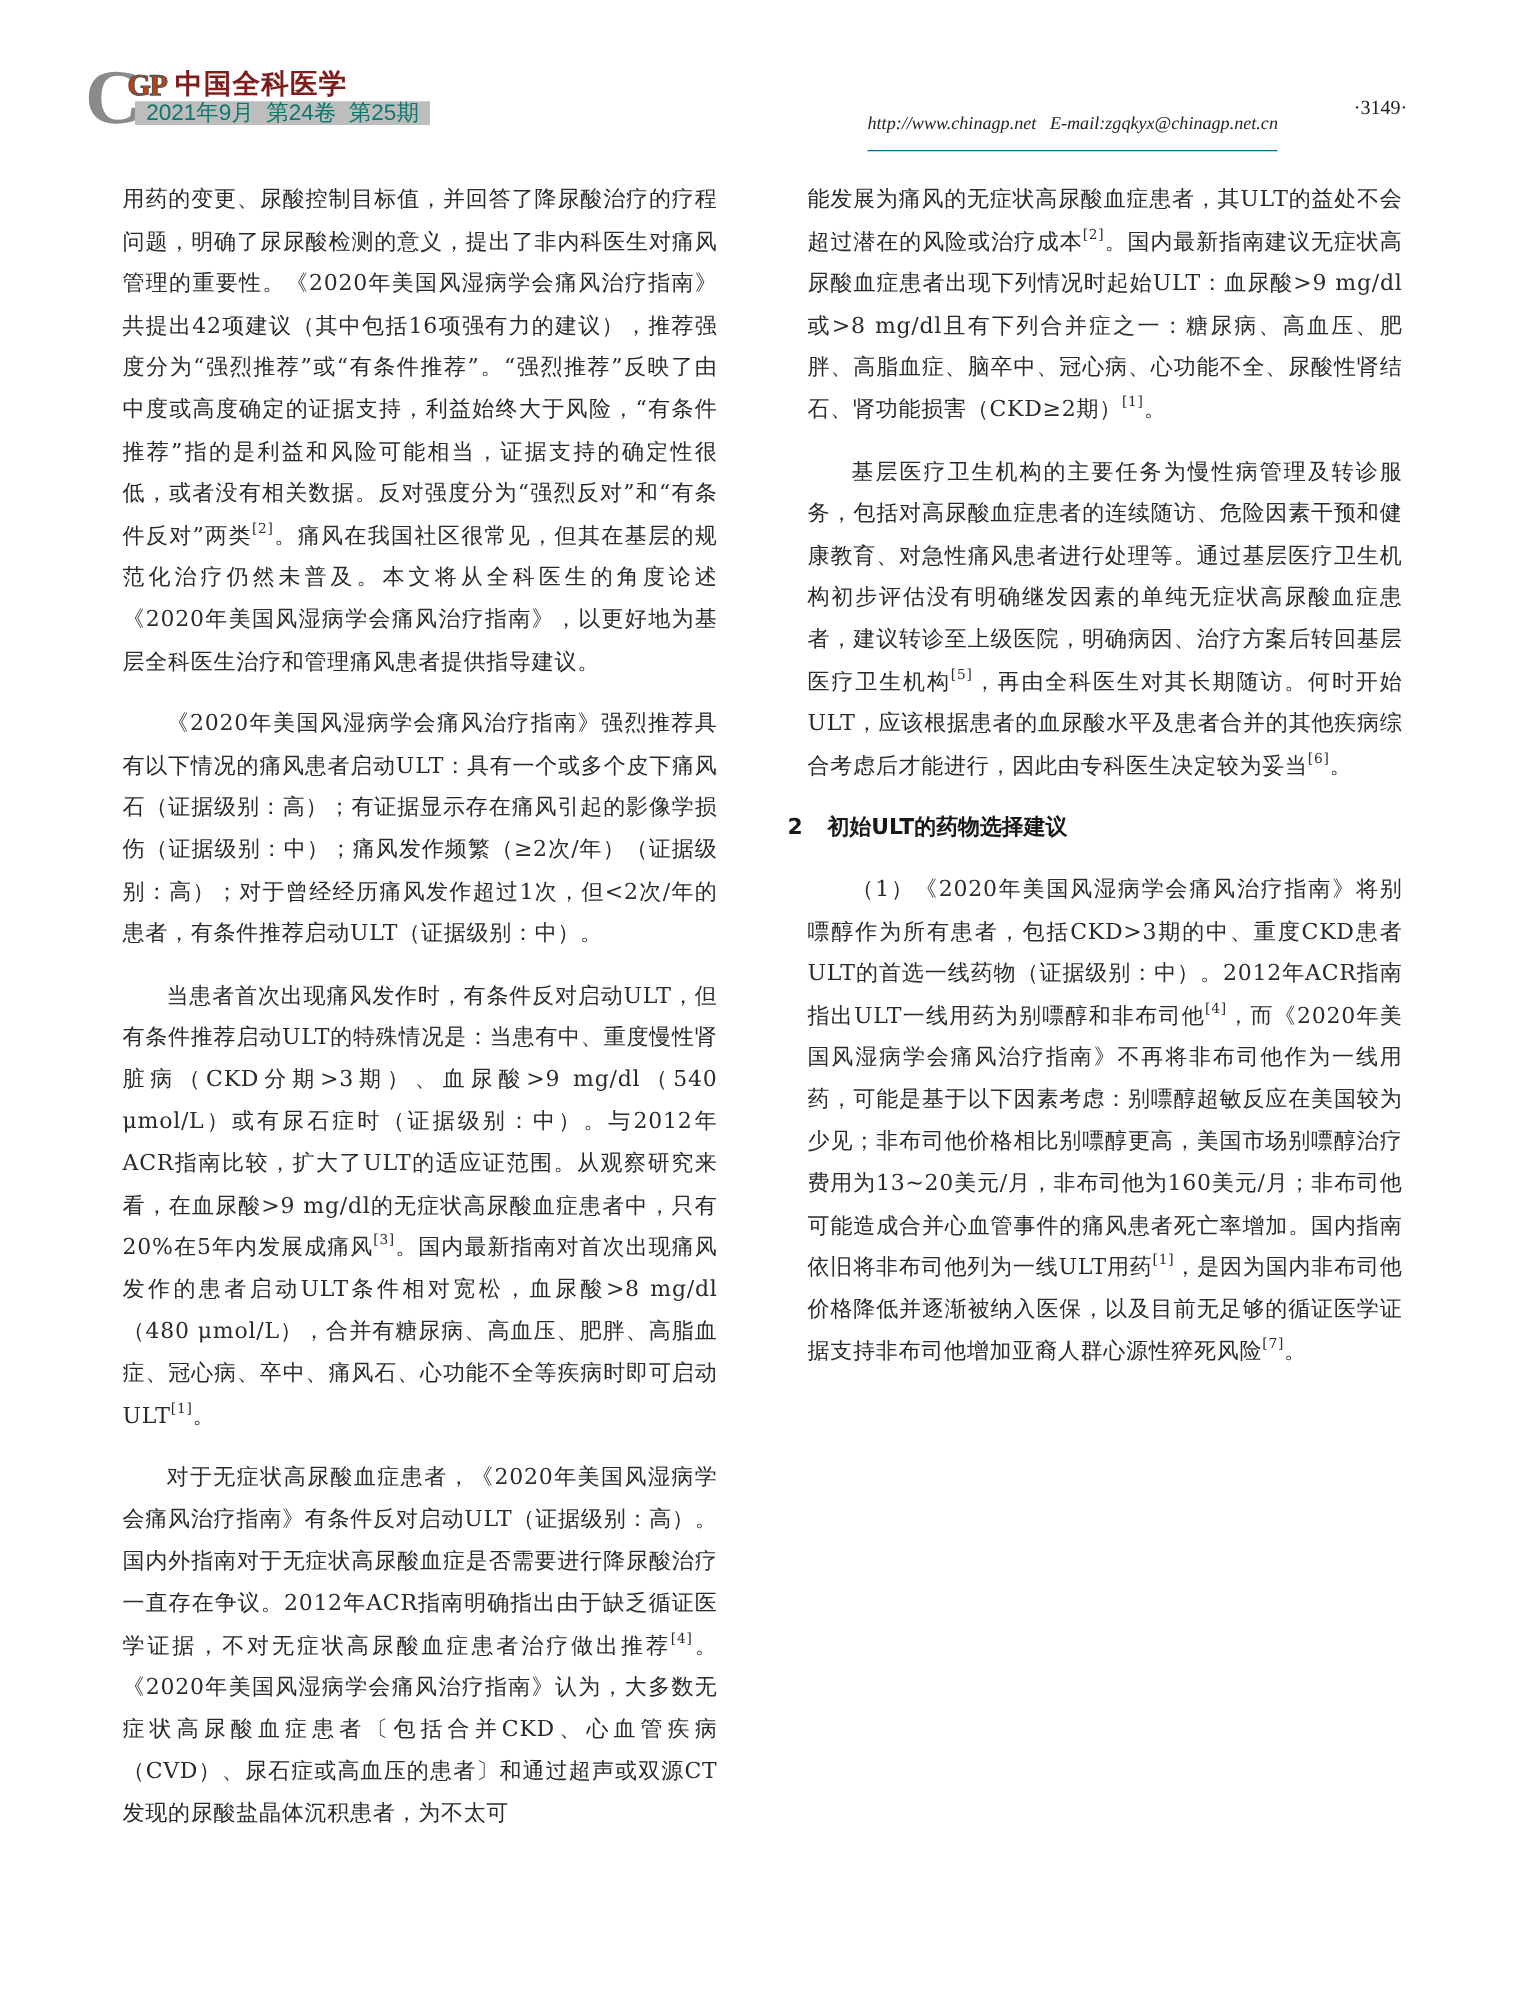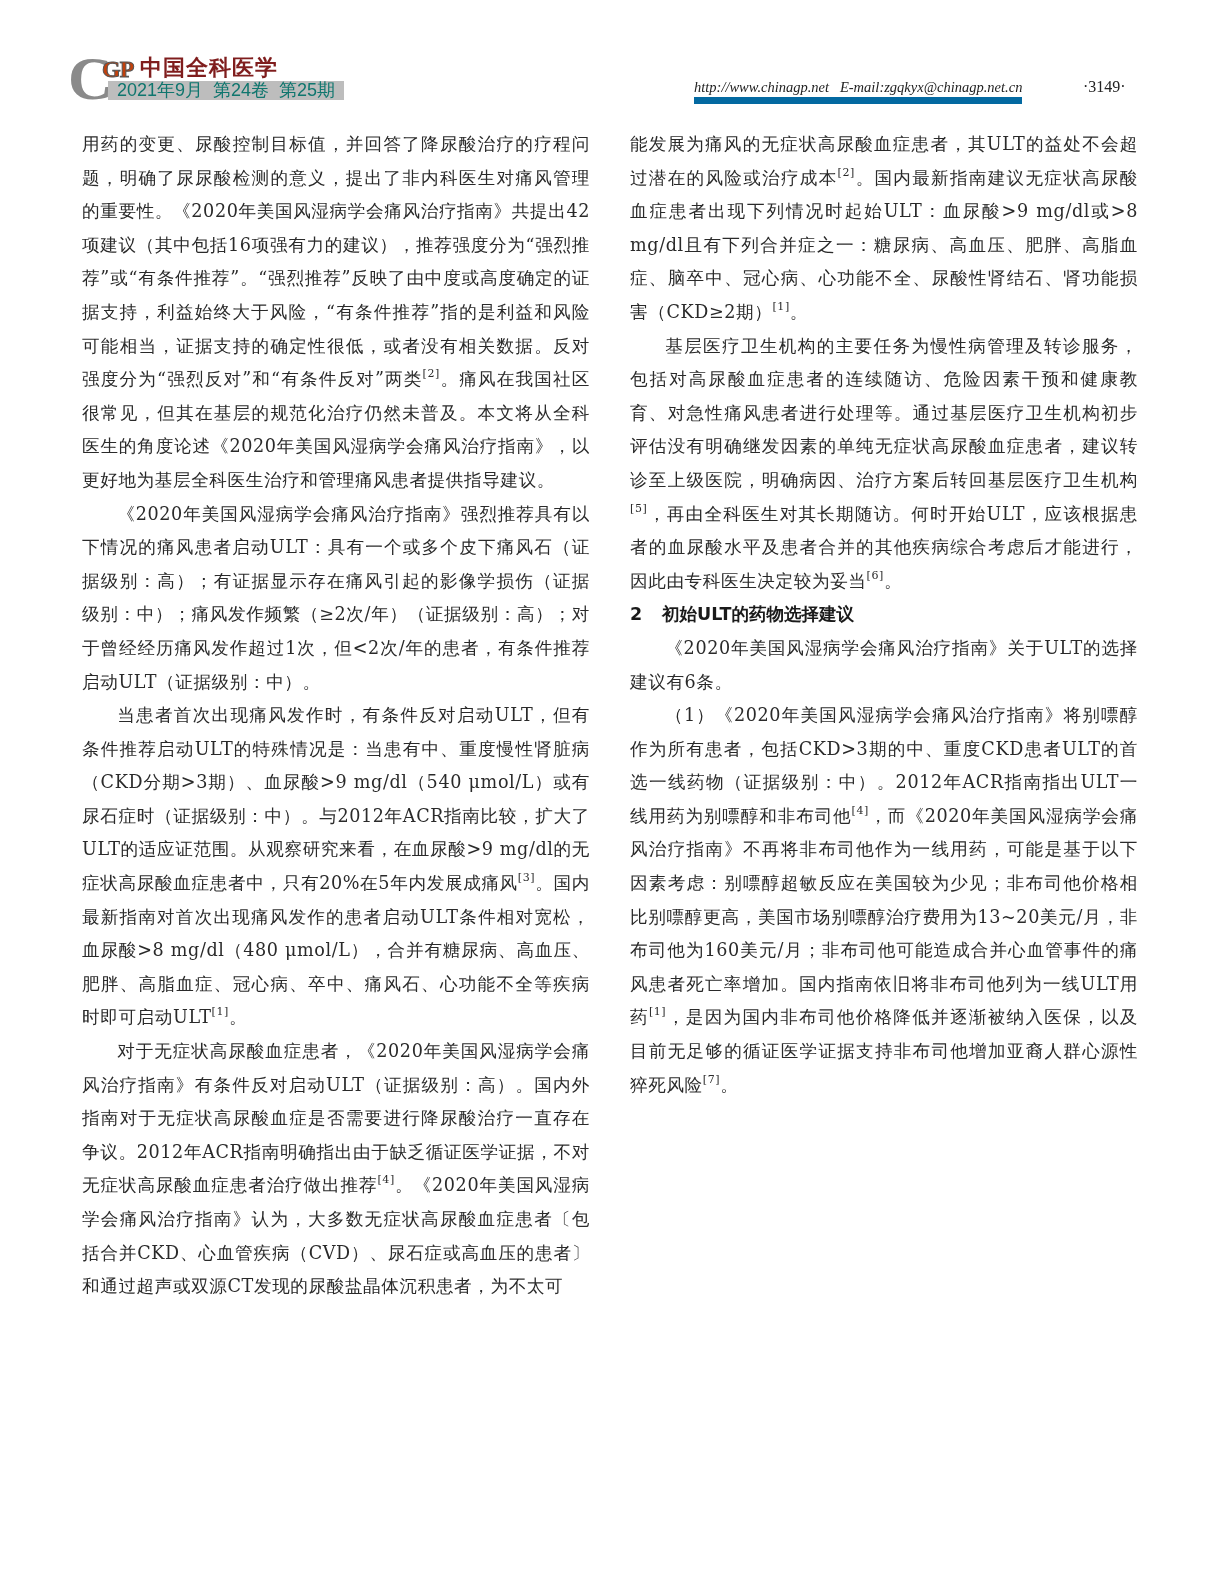--- a/index.html
+++ b/index.html
@@ -12,31 +12,31 @@
             font-size:62px; line-height:56px; color:#8a8a8a; font-weight:bold; }
   .logo-gp { position:absolute; left:34px; top:1px; font-family:"Liberation Serif",serif;
              font-size:24px; line-height:24px; color:#c2410c; font-weight:bold;
              -webkit-text-stroke:1px #555; letter-spacing:-1px; }
   .logo-title { position:absolute; left:72px; top:0px; font-family:"DejaVu Sans",sans-serif;
                 font-weight:bold; font-size:22px; line-height:24px; color:#7f1d1d; letter-spacing:1px; }
   .logo-bar { position:absolute; left:40px; top:25px; width:236px; height:19px; background:#bdbdbd; }
   .logo-issue { position:absolute; left:49px; top:25px; font-family:"Liberation Sans",sans-serif;
                 font-size:18px; line-height:19px; color:#0f766e; white-space:pre; }
 
-  .hdr-right { position:absolute; left:694px; top:78px; font-family:"Liberation Serif",serif;
+  .hdr-right { position:absolute; left:694px; top:90px; font-family:"Liberation Serif",serif;
                font-style:italic; font-size:14.5px; color:#222; white-space:pre;
-               border-bottom:7px solid #0369a1; padding-bottom:1px; line-height:18px; }
+               border-bottom:1px solid #0369a1; padding-bottom:12px; line-height:18px; }
   .page-num { position:absolute; left:1083px; top:78px; font-family:"Liberation Serif",serif;
               font-size:16px; color:#222; line-height:18px;text-align:center; }
 
   
   .col { position:absolute; top:128px; width:508px; }
   .col-left { left:82px; }
   .col-right { left:630px; }
-  .p { margin:0; font-size:17.6px; line-height:33.6px; text-align:justify;
+  .p { margin:16px; font-size:17.6px; line-height:33.6px; text-align:justify;
        text-justify:inter-character; letter-spacing:0.6px; }
   .indent { text-indent:2em; }
   .h2 { margin:0; font-family:"DejaVu Sans",sans-serif; font-weight:bold; font-size:17.5px;
         line-height:33.6px; color:#1a1a1a; }
   .h2 .num { display:inline-block; width:32px; }
   sup { font-size:11px; line-height:0; vertical-align:8px; }
 </style>
 </head>
 <body>
 
@@ -54,15 +54,14 @@
   <p class="p"><span>用药的变更、尿酸控制目标值，并回答了降尿酸治疗的疗程问题，明确了尿尿酸检测的意义，提出了非内科医生对痛风管理的重要性。《2020年美国风湿病学会痛风治疗指南》共提出42项建议（其中包括16项强有力的建议），推荐强度分为“强烈推荐”或“有条件推荐”。“强烈推荐”反映了由中度或高度确定的证据支持，利益始终大于风险，“有条件推荐”指的是利益和风险可能相当，证据支持的确定性很低，或者没有相关数据。反对强度分为“强烈反对”和“有条件反对”两类</span><sup>[2]</sup><span>。痛风在我国社区很常见，但其在基层的规范化治疗仍然未普及。本文将从全科医生的角度论述《2020年美国风湿病学会痛风治疗指南》，以更好地为基层全科医生治疗和管理痛风患者提供指导建议。</span></p>
   <p class="p indent">《2020年美国风湿病学会痛风治疗指南》强烈推荐具有以下情况的痛风患者启动ULT：具有一个或多个皮下痛风石（证据级别：高）；有证据显示存在痛风引起的影像学损伤（证据级别：中）；痛风发作频繁（≥2次/年）（证据级别：高）；对于曾经经历痛风发作超过1次，但&lt;2次/年的患者，有条件推荐启动ULT（证据级别：中）。</p>
   <p class="p indent"><span>当患者首次出现痛风发作时，有条件反对启动ULT，但有条件推荐启动ULT的特殊情况是：当患有中、重度慢性肾脏病（CKD分期&gt;3期）、血尿酸&gt;9 mg/dl（540 μmol/L）或有尿石症时（证据级别：中）。与2012年ACR指南比较，扩大了ULT的适应证范围。从观察研究来看，在血尿酸&gt;9 mg/dl的无症状高尿酸血症患者中，只有20%在5年内发展成痛风</span><sup>[3]</sup><span>。国内最新指南对首次出现痛风发作的患者启动ULT条件相对宽松，血尿酸&gt;8 mg/dl（480 μmol/L），合并有糖尿病、高血压、肥胖、高脂血症、冠心病、卒中、痛风石、心功能不全等疾病时即可启动ULT</span><sup>[1]</sup><span>。</span></p>
   <p class="p indent"><span>对于无症状高尿酸血症患者，《2020年美国风湿病学会痛风治疗指南》有条件反对启动ULT（证据级别：高）。国内外指南对于无症状高尿酸血症是否需要进行降尿酸治疗一直存在争议。2012年ACR指南明确指出由于缺乏循证医学证据，不对无症状高尿酸血症患者治疗做出推荐</span><sup>[4]</sup><span>。《2020年美国风湿病学会痛风治疗指南》认为，大多数无症状高尿酸血症患者〔包括合并CKD、心血管疾病（CVD）、尿石症或高血压的患者〕和通过超声或双源CT发现的尿酸盐晶体沉积患者，为不太可</span></p>
 </div>
 
 <div class="col col-right">
   <p class="p"><span>能发展为痛风的无症状高尿酸血症患者，其ULT的益处不会超过潜在的风险或治疗成本</span><sup>[2]</sup><span>。国内最新指南建议无症状高尿酸血症患者出现下列情况时起始ULT：血尿酸&gt;9 mg/dl或&gt;8 mg/dl且有下列合并症之一：糖尿病、高血压、肥胖、高脂血症、脑卒中、冠心病、心功能不全、尿酸性肾结石、肾功能损害（CKD≥2期）</span><sup>[1]</sup><span>。</span></p>
   <p class="p indent"><span>基层医疗卫生机构的主要任务为慢性病管理及转诊服务，包括对高尿酸血症患者的连续随访、危险因素干预和健康教育、对急性痛风患者进行处理等。通过基层医疗卫生机构初步评估没有明确继发因素的单纯无症状高尿酸血症患者，建议转诊至上级医院，明确病因、治疗方案后转回基层医疗卫生机构</span><sup>[5]</sup><span>，再由全科医生对其长期随访。何时开始ULT，应该根据患者的血尿酸水平及患者合并的其他疾病综合考虑后才能进行，因此由专科医生决定较为妥当</span><sup>[6]</sup><span>。</span></p>
   <h2 class="h2"><span class="num">2</span><span>初始ULT的药物选择建议</span></h2>
-  <p class="p indent">《2020年美国风湿病学会痛风治疗指南》关于ULT的选择建议有6条。</p>
   <p class="p indent"><span>（1）《2020年美国风湿病学会痛风治疗指南》将别嘌醇作为所有患者，包括CKD&gt;3期的中、重度CKD患者ULT的首选一线药物（证据级别：中）。2012年ACR指南指出ULT一线用药为别嘌醇和非布司他</span><sup>[4]</sup><span>，而《2020年美国风湿病学会痛风治疗指南》不再将非布司他作为一线用药，可能是基于以下因素考虑：别嘌醇超敏反应在美国较为少见；非布司他价格相比别嘌醇更高，美国市场别嘌醇治疗费用为13~20美元/月，非布司他为160美元/月；非布司他可能造成合并心血管事件的痛风患者死亡率增加。国内指南依旧将非布司他列为一线ULT用药</span><sup>[1]</sup><span>，是因为国内非布司他价格降低并逐渐被纳入医保，以及目前无足够的循证医学证据支持非布司他增加亚裔人群心源性猝死风险</span><sup>[7]</sup><span>。</span></p>
 </div>
 
 </body></html>

